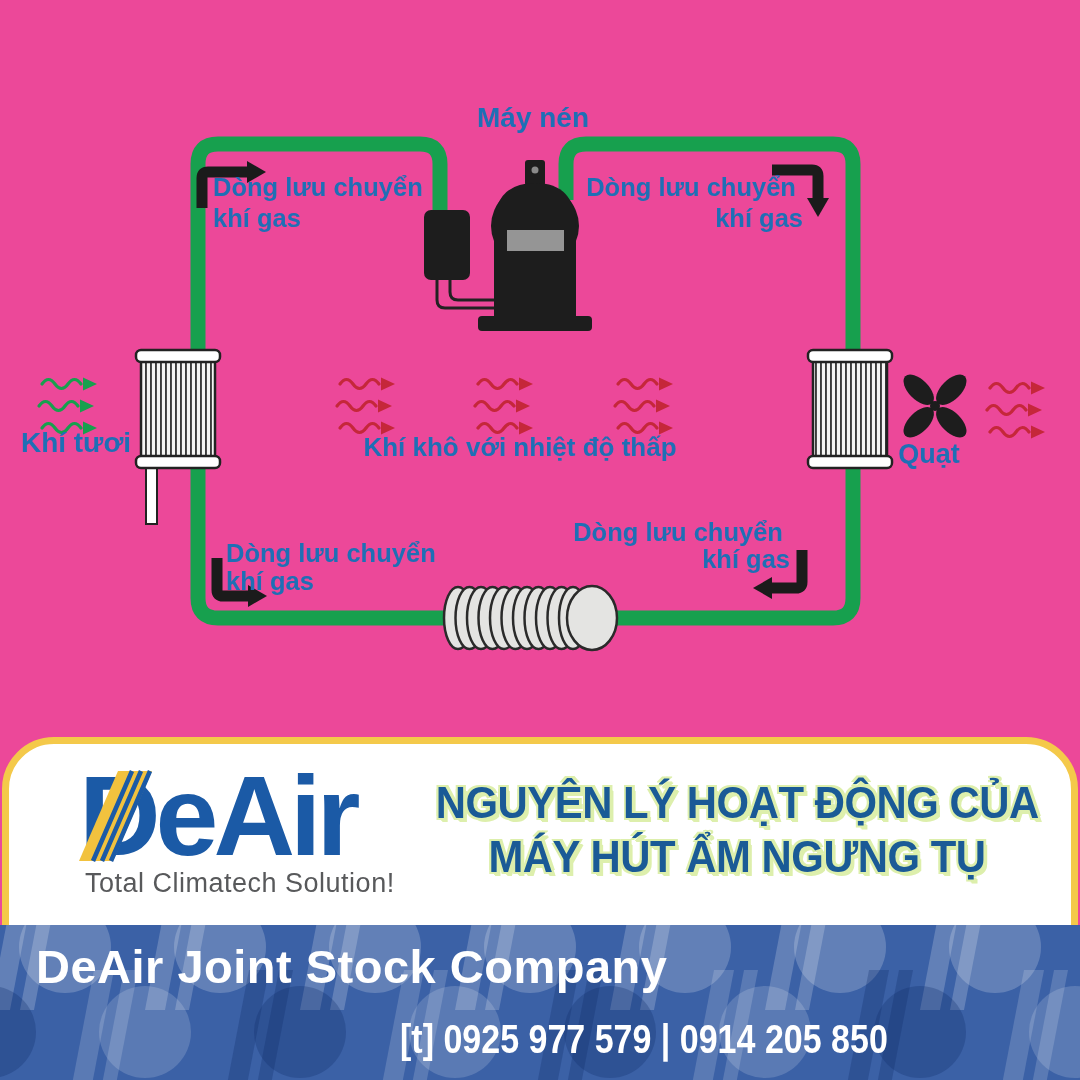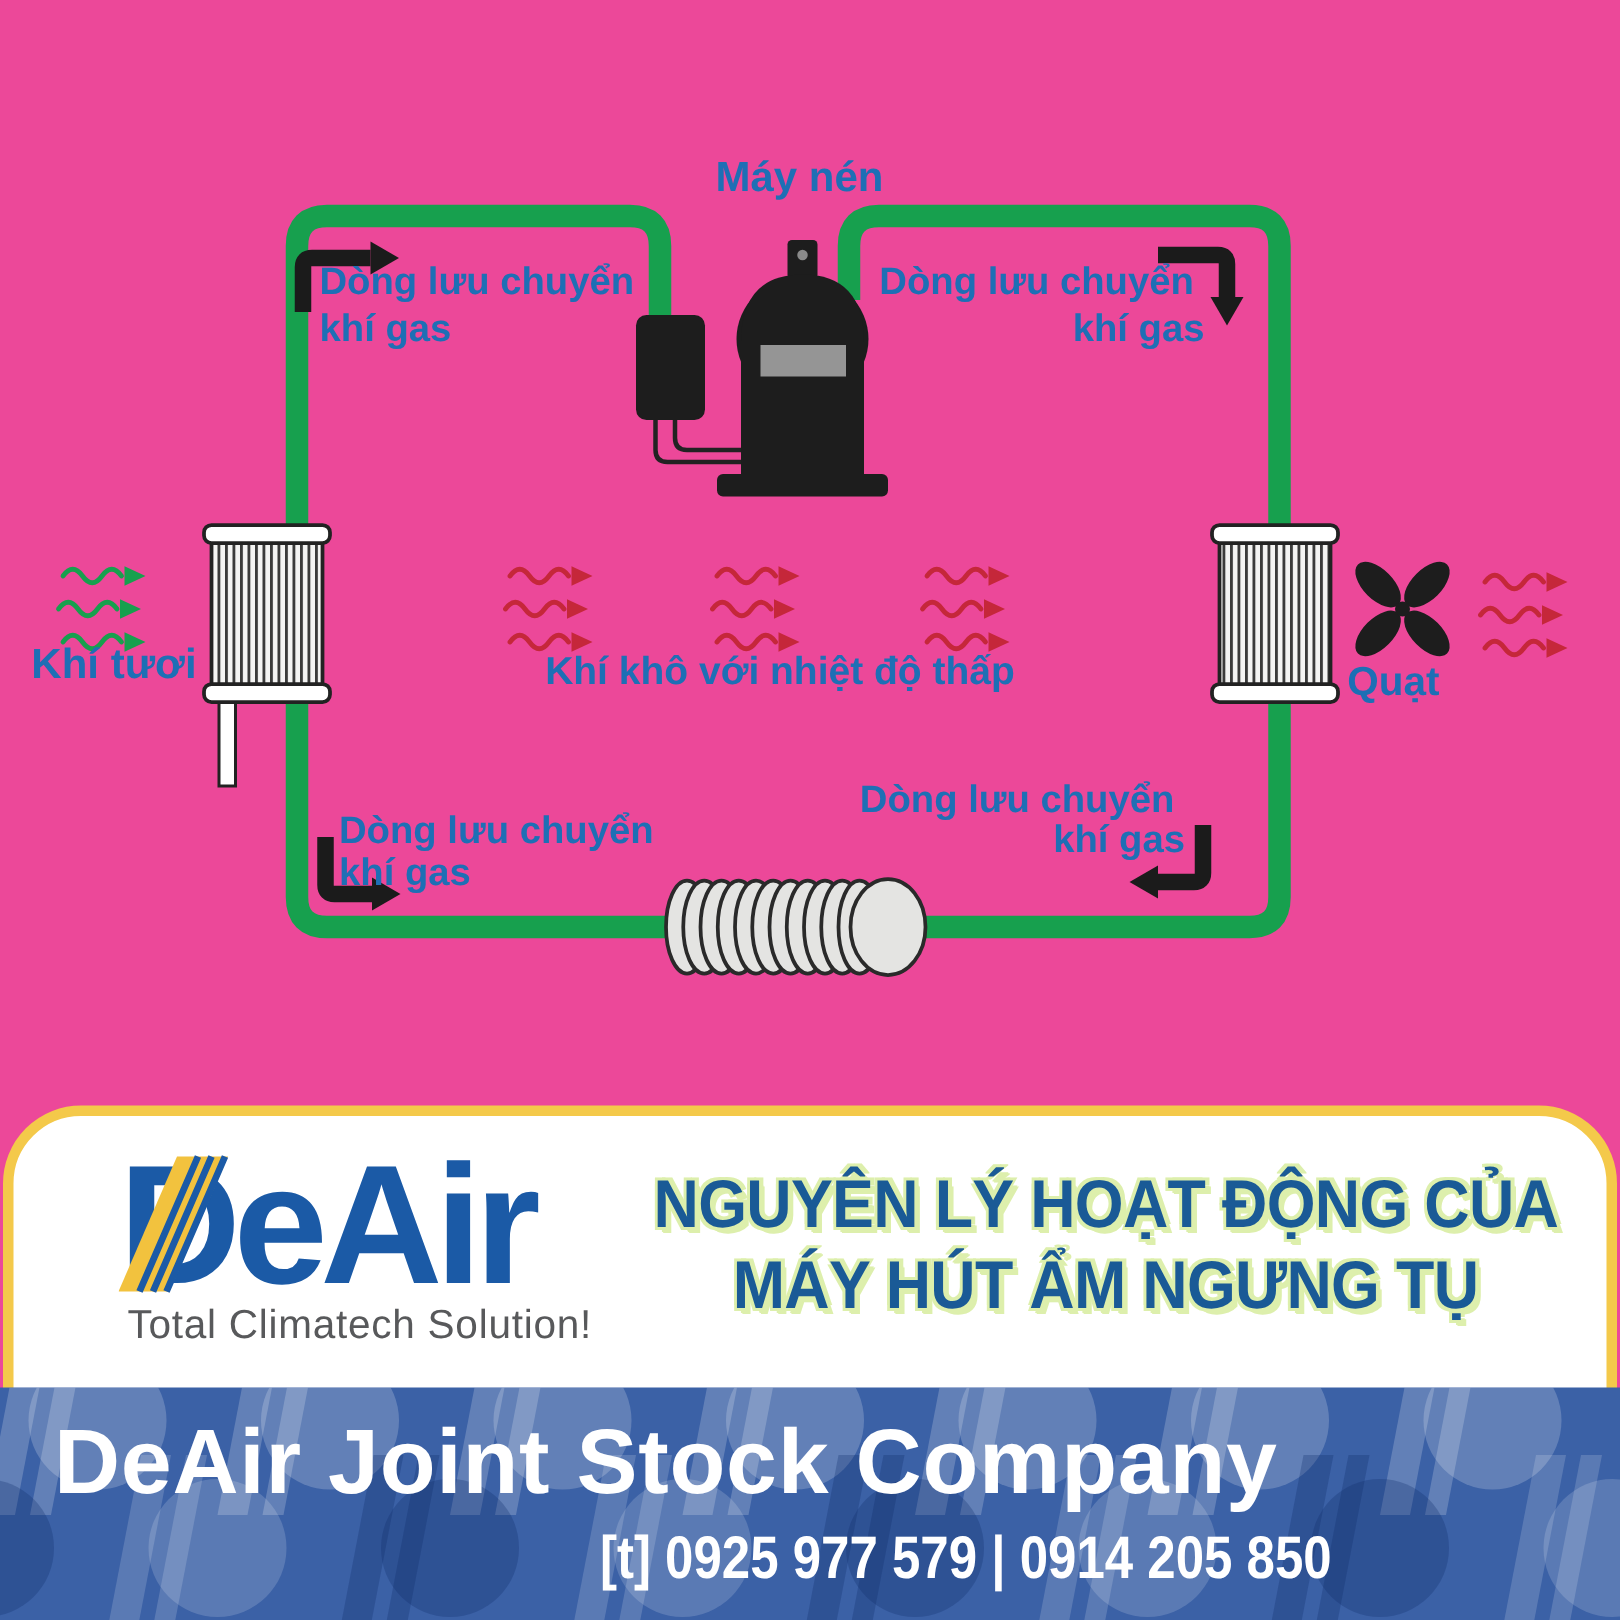--- a/index.html
+++ b/index.html
@@ -24,21 +24,21 @@
     font-size:45px;line-height:54px;font-weight:bold;color:#1A5A96;letter-spacing:-0.5px;
     transform:scaleX(.93);transform-origin:50% 0;white-space:nowrap;
     text-shadow:3px 3px 0 #DDEFAC,-2px 2px 0 #DDEFAC,3px -2px 0 #DDEFAC,-2px -2px 0 #DDEFAC,4px 4px 0 #DDEFAC;
   }
   .footer{
     position:absolute;left:0;top:925px;width:1080px;height:155px;
     background:#3B61A6;overflow:hidden;color:#ffffff;
   }
   .footer-pattern{position:absolute;left:0;top:0;}
   .company{
-    position:absolute;left:36px;top:14px;font-size:61px;font-weight:bold;
+    position:absolute;left:36px;top:14px;font-size:47px;font-weight:bold;
     letter-spacing:0.5px;white-space:nowrap;
   }
   .website{
     position:absolute;left:36px;top:94px;font-size:38px;white-space:nowrap;
   }
   .phone{
     position:absolute;left:400px;top:92px;font-size:40px;font-weight:bold;white-space:nowrap;
     transform:scaleX(.85);transform-origin:0 0;
   }
 </style>

